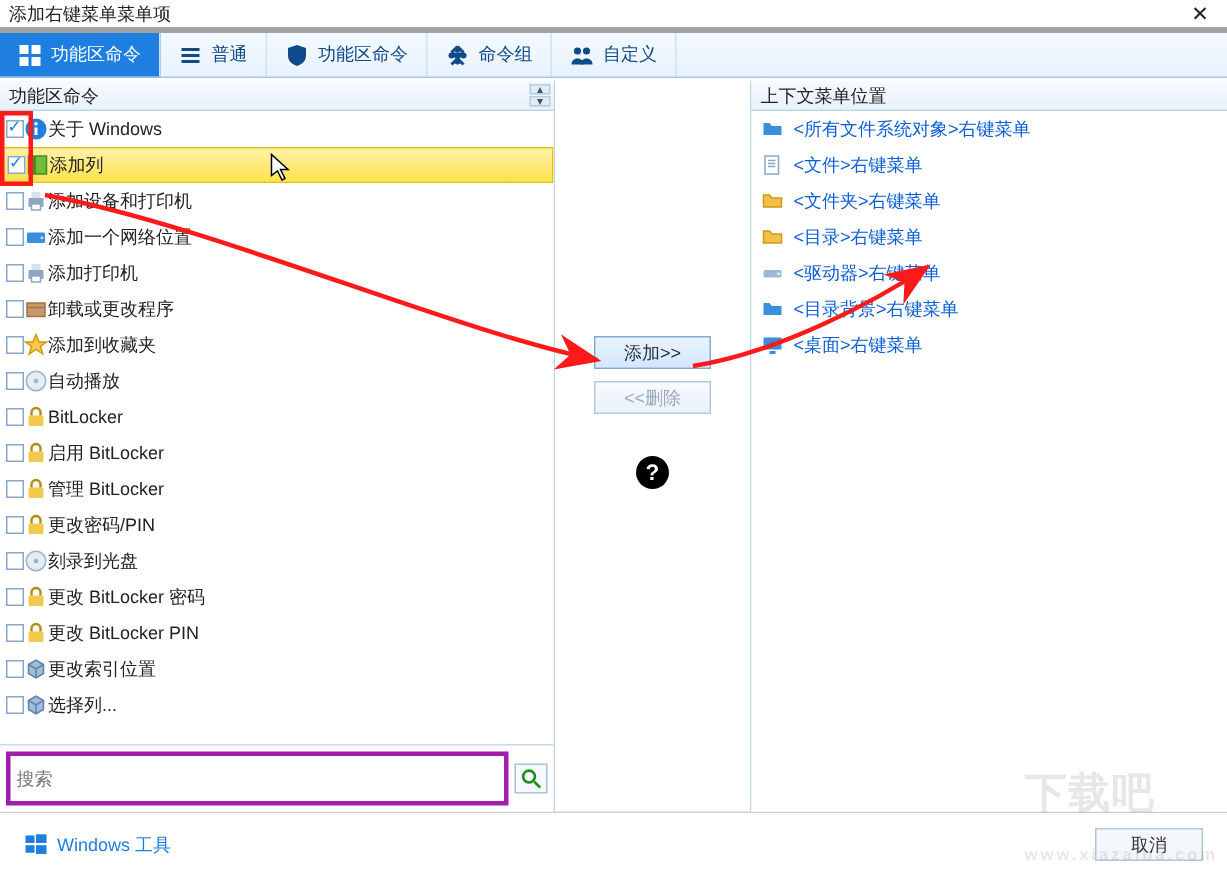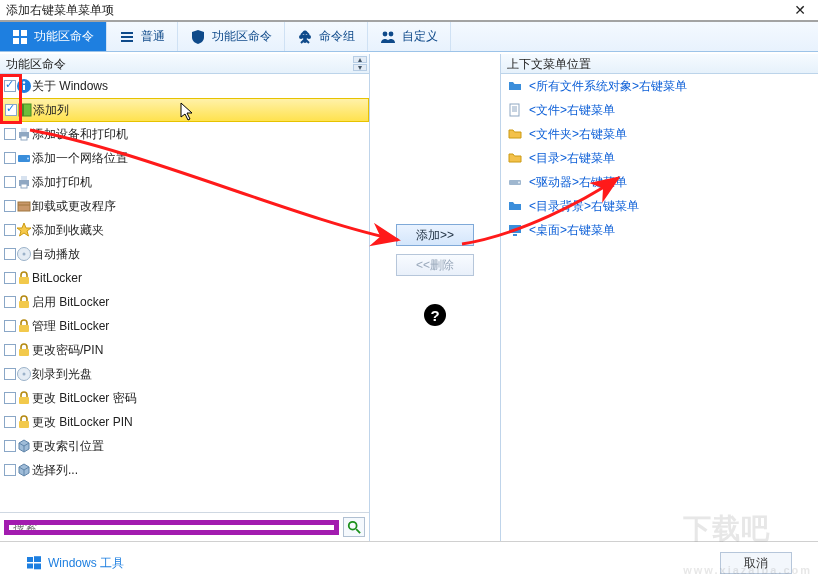--- a/index.html
+++ b/index.html
@@ -12,21 +12,21 @@
     height: 582px;
     overflow: hidden;
     position: relative;
     color: #222;
   }
   
   .titlebar {
     height: 22px;
     line-height: 22px;
     padding: 0 6px;
-    border-bottom: 2px solid #a3a3a3;
+    border-bottom: 4px solid #a3a3a3;
     background: #fff;
     display: flex;
     justify-content: space-between;
     align-items: center;
   }
   .titlebar .close {
     font-size: 14px;
     width: 24px;
     text-align: center;
     cursor: default;
@@ -166,30 +166,30 @@
   }
   .rrow .ricn{width:16px;height:16px;display:inline-block;}
   .rrow .rlabel{ color:#0b5ed7; }
   .col-left .search {
     border-top:1px solid #cfd8e2;
     padding:4px;
     display:flex;align-items:center;gap:4px;
     background:#fff;
   }
   .search input{
-    flex:1;height:15px;border:5px solid #a21caf;padding:0 4px;font-size:12px;font-family:inherit;
+    flex:1;height:36px;border:3px solid #a21caf;padding:0 4px;font-size:12px;font-family:inherit;
   }
   .search .sbtn{
     width:22px;height:20px;border:1px solid #b0c0d2;background:#f5f9fd;display:flex;align-items:center;justify-content:center;
   }
   
   .footer{
     position:absolute;left:0;right:0;bottom:0;height:38px;
     display:flex;align-items:center;justify-content:space-between;
-    padding:0 26px;
+    padding:0 16px;
     background:#fff;
   }
   .footer-left{display:flex;align-items:center;gap:6px;color:#1e7fe0;}
   .footer .fbtn{
     min-width:72px;height:22px;border:1px solid #b6c6da;background:#f3f7fc;
     display:flex;align-items:center;justify-content:center;color:#333;
   }
   
   .watermark{
     position:absolute;right:6px;bottom:6px;

